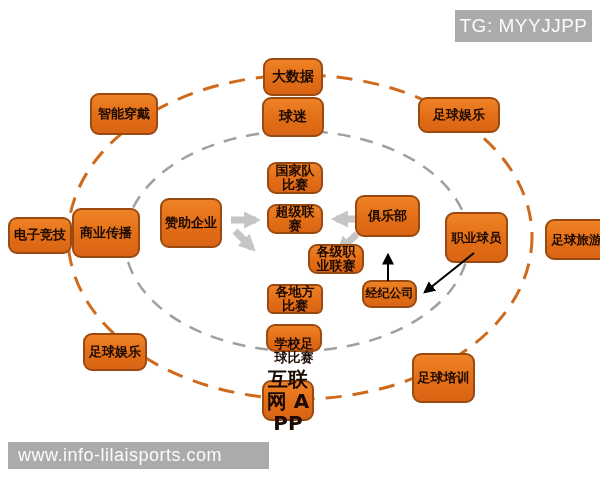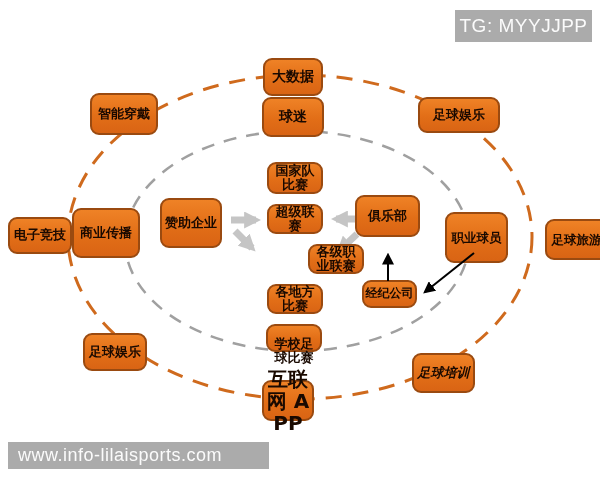--- a/index.html
+++ b/index.html
@@ -16,36 +16,36 @@
     font-weight:700;color:#190900;font-size:13px;line-height:1.1;
     padding:1px 2px;word-break:break-all;
   }
   .node.u{}
   
   #n-big-data{left:263px;top:58px;width:60px;height:38px;font-size:14px;}
   #n-fans{left:262px;top:97px;width:62px;height:40px;font-size:14px;}
   #n-national{left:267px;top:162px;width:56px;height:32px;}
   #n-super{left:267px;top:204px;width:56px;height:30px;}
   #n-pro-leagues{left:267px;top:244px;width:56px;height:30px;margin-left:41px;}
-  #n-local{left:267px;top:284px;width:56px;height:30px;}
+  #n-local{left:267px;top:284px;width:56px;height:30px;border-radius:6px;}
   #n-school{left:266px;top:324px;width:56px;height:28px;align-items:flex-start;padding-top:11px;overflow:visible;}
   #n-app{left:262px;top:380px;width:52px;height:41px;font-size:20px;}
   
   #n-wearables{left:90px;top:93px;width:68px;height:42px;}
   #n-esports{left:8px;top:217px;width:64px;height:37px;}
   #n-commercial{left:72px;top:208px;width:68px;height:50px;}
   #n-sponsors{left:160px;top:198px;width:62px;height:50px;}
   #n-entertainment{left:83px;top:333px;width:64px;height:38px;}
   
   #n-betting{left:418px;top:97px;width:82px;height:36px;}
   #n-club{left:355px;top:195px;width:65px;height:42px;}
   #n-players{left:445px;top:212px;width:63px;height:51px;font-size:12.5px;}
   #n-tourism{left:512px;top:219px;width:63px;height:41px;font-size:12.5px;margin-left:33px;}
   #n-agent{left:362px;top:280px;width:55px;height:28px;font-size:12px;padding:0;}
-  #n-training{left:412px;top:353px;width:63px;height:40px;font-style:italic;}
+  #n-training{left:412px;top:353px;width:63px;height:50px;}
   
   .wm{
     position:absolute;z-index:4;background:#ababab;color:#fbfbfb;
     display:flex;align-items:center;letter-spacing:0.5px;
     font-family:"Liberation Sans","DejaVu Sans",sans-serif;
   }
   #wm-top{left:455px;top:10px;width:137px;height:32px;font-size:19px;justify-content:center;}
   #wm-bottom{left:8px;top:442px;width:261px;height:27px;font-size:18px;padding-left:10px;box-sizing:border-box;}
 </style>
 </head>

